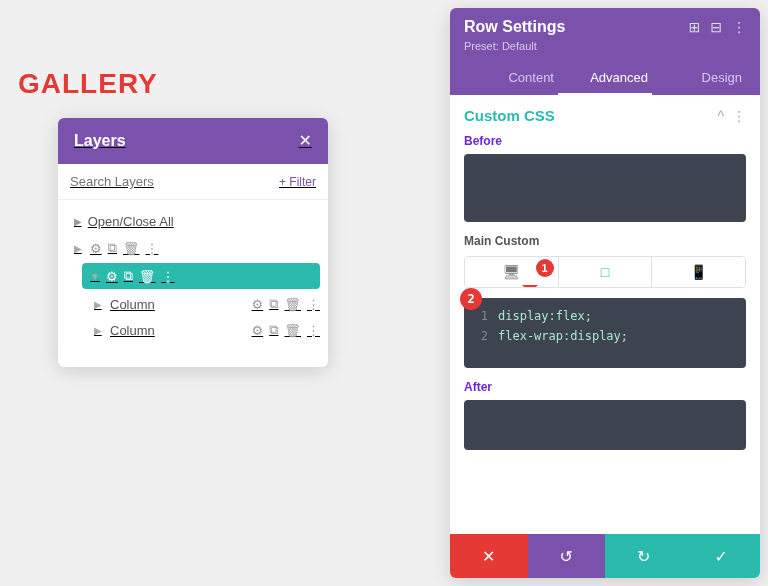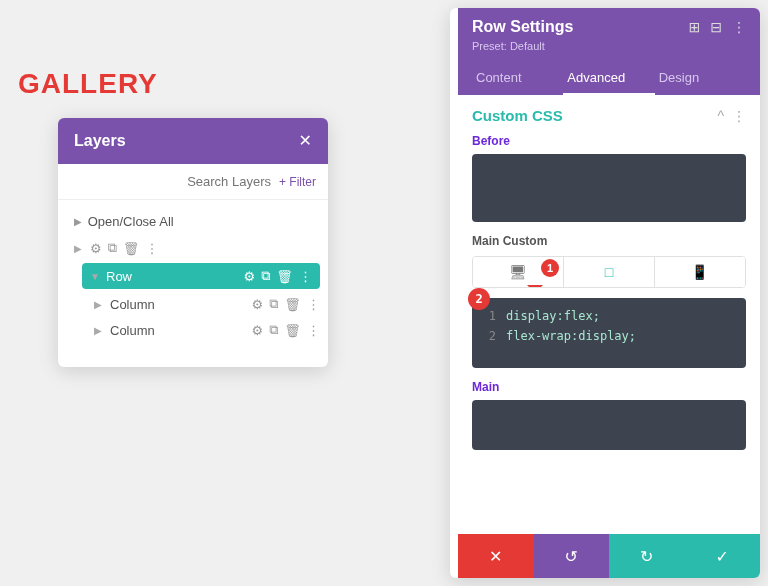--- a/index.html
+++ b/index.html
@@ -26,20 +26,21 @@
     
     .layers-panel {
       position: absolute;
       top: 118px;
       left: 58px;
       width: 270px;
       background: #fff;
       border-radius: 6px;
       box-shadow: 0 4px 20px rgba(0,0,0,0.15);
       overflow: hidden;
+      text-decoration: underline;
     }
     .layers-header {
       background: #7b52ab;
       padding: 14px 16px;
       display: flex;
       align-items: center;
       justify-content: space-between;
     }
     .layers-title {
       color: #fff;
@@ -61,21 +62,20 @@
       border-bottom: 1px solid #eee;
       gap: 8px;
     }
     .layers-search input {
       flex: 1;
       border: none;
       outline: none;
       font-size: 13px;
       color: #999;
       background: transparent;
-      text-align: right;
     }
     .layers-filter-btn {
       font-size: 12px;
       color: #7b52ab;
       cursor: pointer;
       background: none;
       border: none;
     }
     .layers-body {
       padding: 8px 0;
@@ -139,21 +139,20 @@
       top: 8px;
       right: 8px;
       width: 310px;
       height: 570px;
       background: #fff;
       border-radius: 6px;
       box-shadow: 0 4px 20px rgba(0,0,0,0.15);
       overflow: hidden;
       display: flex;
       flex-direction: column;
-      padding-left: 8px;
     }
     .rs-header {
       background: #7b52ab;
       padding: 10px 14px 0 14px;
     }
     .rs-title-row {
       display: flex;
       align-items: center;
       justify-content: space-between;
       margin-bottom: 4px;
@@ -177,21 +176,21 @@
       color: #d8c7ef;
       font-size: 11px;
       margin-bottom: 10px;
     }
     .rs-tabs {
       display: flex;
       gap: 0;
     }
     .rs-tab {
       flex: 1;
-      text-align: left;
+      text-align: right;
       padding: 8px 4px;
       font-size: 13px;
       color: #d8c7ef;
       cursor: pointer;
       border-bottom: 2px solid transparent;
     }
     .rs-tab.active {
       color: #fff;
       border-bottom: 2px solid #fff;
     }
@@ -388,21 +387,20 @@
       <div class="layer-icons">
         <span class="layer-icon">⚙</span>
         <span class="layer-icon">⧉</span>
         <span class="layer-icon">🗑</span>
         <span class="layer-icon">⋮</span>
       </div>
     </div>
 
     <div class="layer-row row-row active">
       <span class="layer-arrow">▼</span>
-      <span class="layer-label">Row</span>
       <div class="layer-icons">
         <span class="layer-icon">⚙</span>
         <span class="layer-icon">⧉</span>
         <span class="layer-icon layer-dots">🗑</span>
         <span class="layer-icon layer-dots">⋮</span>
       </div>
     </div>
 
     <div class="layer-row col-row">
       <span class="layer-arrow">▶</span>
@@ -484,21 +482,21 @@
       <div class="code-line">
         <span class="code-num">1</span>
         <span class="code-text">display:flex;</span>
       </div>
       <div class="code-line">
         <span class="code-num">2</span>
         <span class="code-text">flex-wrap:display;</span>
       </div>
     </div>
 
-    <div class="css-field-label">Main</div>
+    <div class="css-field-label">After</div>
     <div class="after-textarea"></div>
   </div>
 
   <div class="rs-footer">
     <button class="rs-footer-btn cancel">✕</button>
     <button class="rs-footer-btn undo">↺</button>
     <button class="rs-footer-btn redo">↻</button>
     <button class="rs-footer-btn save">✓</button>
   </div>
 </div>

